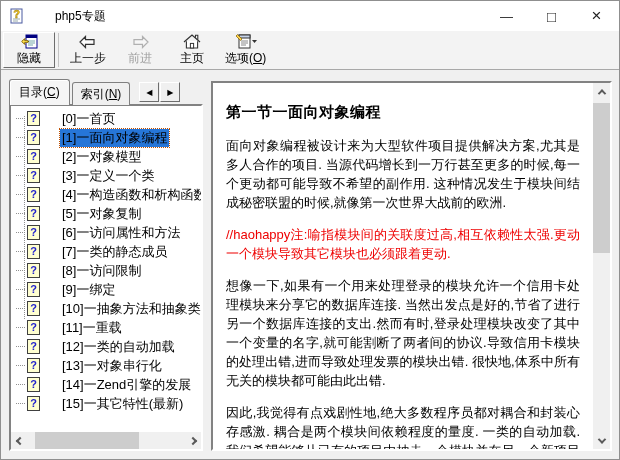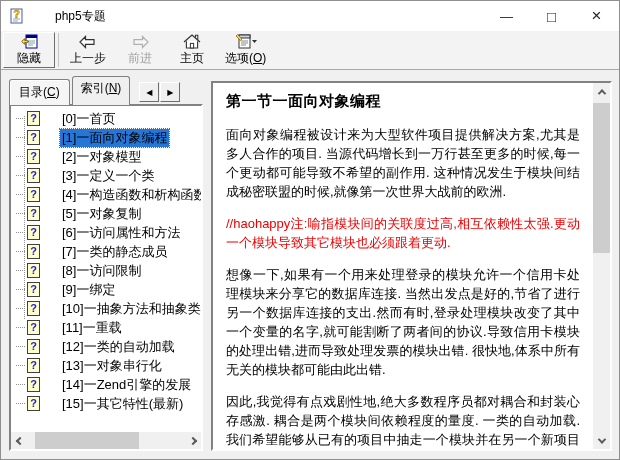--- a/index.html
+++ b/index.html
@@ -56,21 +56,21 @@
     padding: 11px 7px 8px 8px; overflow: hidden;
   }
   .leftcol { width: 194px; flex: 0 0 auto; display: flex; flex-direction: column; }
 
   
   .tabstrip { height: 23px; display: flex; align-items: flex-end; position: relative; z-index: 2; }
   .tab {
     background: var(--window_bg,#f0f0f0);
     border: 1px solid #808080; border-bottom: none;
     border-radius: 3px 3px 0 0;
-    padding: 3px 8px 8px 8px; font-size: 12px; margin-right: 2px;
+    padding: 3px 8px 2px 8px; font-size: 12px; margin-right: 2px;
     position: relative; top: 1px;
   }
   .tab.selected {
     padding: 4px 9px 4px 9px; background: #f5f5f5; z-index: 3;
     box-shadow: inset 1px 1px 0 #ffffff;
   }
   .tabscrolls { display: flex; gap: 1px; margin-left: 7px; margin-bottom: 2px; }
   .tsbtn {
     width: 20px; height: 20px; background: var(--window_bg,#f0f0f0);
     border: 1px solid; border-color: #ffffff #6d6d6d #6d6d6d #ffffff;
@@ -110,21 +110,21 @@
   .hscroll .hthumb { height: 17px; width: 104px; margin-left: 7px; background: var(--scrollbar_thumb,#cdcdcd); }
 
   
   .content {
     flex: 1; background: var(--panel_bg,#fff);
     border: 2px solid; border-color: var(--border_dark,#828282) #fff #fff var(--border_dark,#828282);
     position: relative; overflow: hidden;
     padding: 9px 30px 0 13px;
   }
   .content h1 {
-    font-size: 15px; font-weight: bold; margin: 0 0 14px 0; letter-spacing: 0.5px; font-family: Liberation Mono, monospace;
+    font-size: 15px; font-weight: bold; margin: 11px 0 14px 0; letter-spacing: 0.5px; font-family: Liberation Mono, monospace;
   }
   .content p {
     font-size: 13px; line-height: 19px; margin: 0 0 13px 0;
     text-align: justify;
   }
   .content p.red { color: var(--emphasis_text,#ee0000); }
 
   
   .vscroll {
     position: absolute; top: 0; right: 0; bottom: 0; width: 17px;

